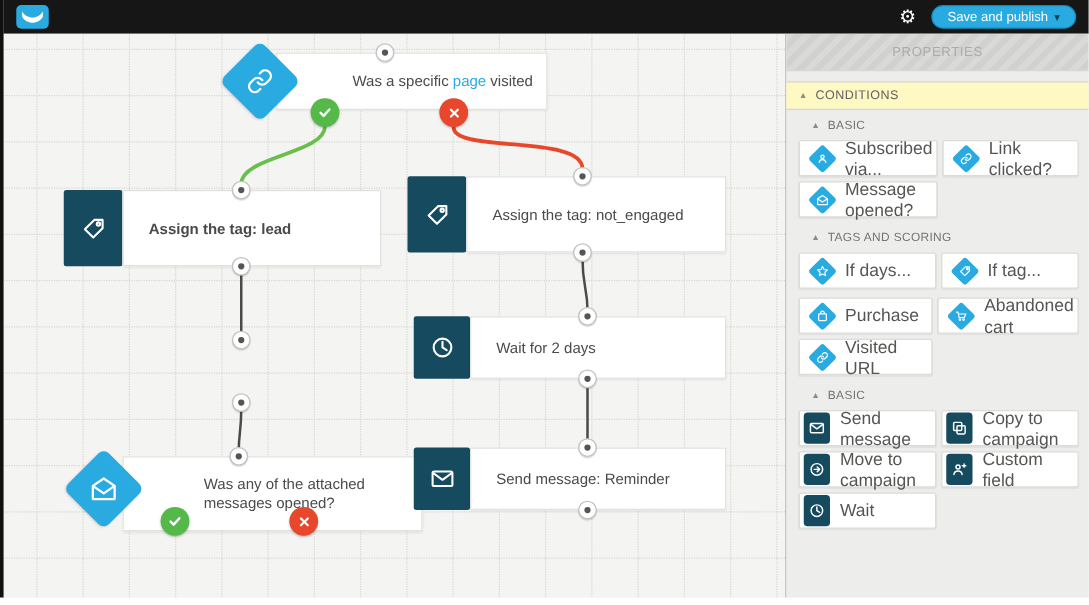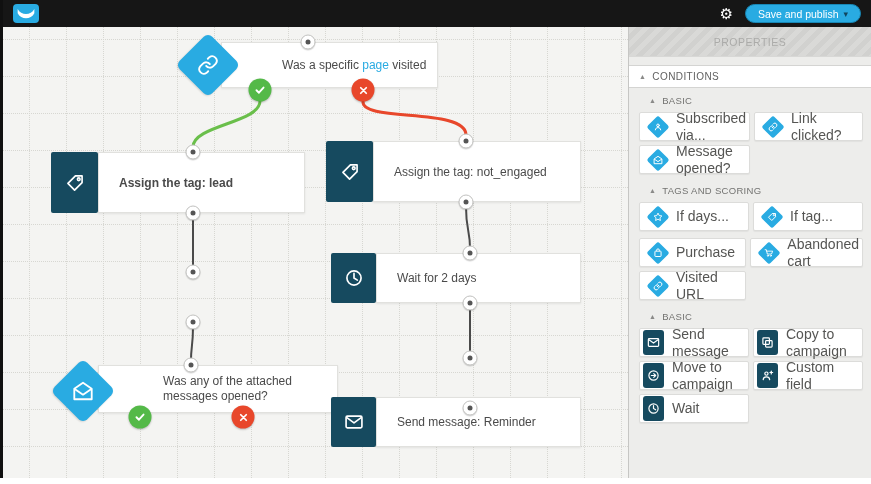--- a/index.html
+++ b/index.html
@@ -38,21 +38,21 @@
   .badge { position:absolute; z-index:3; width:23px; height:23px; border-radius:50%; transform:translate(-50%,-50%); display:flex; align-items:center; justify-content:center; box-shadow:0 1px 2px rgba(0,0,0,.25); cursor:pointer; }
   .badge.yes { background:#54b948; }
   .badge.no  { background:#e8472b; }
 
   
   .sidebar { flex:0 0 243px; background:#ededeb; border-left:1px solid #c6c6c4; display:flex; flex-direction:column; overflow:hidden; }
   .tabs { display:flex; height:30px; flex:0 0 auto; border-bottom:1px solid #d8d8d6; }
   .tab { flex:1 1 50%; display:flex; align-items:center; justify-content:center; font-size:10.5px; letter-spacing:.5px; color:#5d5d5b; cursor:pointer; }
   .tab.active { background:#f0f0ee; }
   .tab.disabled { background:repeating-linear-gradient(135deg,#d9d9d7 0 5px,#d1d1cf 5px 10px); color:#ababa9; }
-  .section-bar { background:#ffffff; border-top:1px solid #d4d4d2; border-bottom:1px solid #d4d4d2; padding:5px 10px; font-size:10px; color:#606060; letter-spacing:.4px; display:flex; align-items:center; cursor:pointer; margin-top:8px; }
+  .section-bar { background:#fef9c3; border-top:1px solid #d4d4d2; border-bottom:1px solid #d4d4d2; padding:5px 10px; font-size:10px; color:#606060; letter-spacing:.4px; display:flex; align-items:center; cursor:pointer; margin-top:8px; }
   .section-bar:first-of-type { margin-top:8px; }
   .tri { font-size:7px; color:#8a8a88; margin-right:6px; }
   .group-hd { padding:7px 0 3px 20px; font-size:9.5px; color:#737371; letter-spacing:.3px; display:flex; align-items:center; cursor:pointer; }
   .tiles { display:grid; grid-template-columns:1fr 1fr; gap:4px; padding:3px 8px 4px 10px; }
   .tile { background:#fff; border:1px solid #dcdcda; border-radius:2px; height:29px; display:flex; align-items:center; padding:0 3px; box-shadow:0 1px 1px rgba(0,0,0,.05); cursor:grab; }
   .dia-sm { flex:0 0 20px; width:20px; height:20px; background:#29abe2; border-radius:3px; transform:rotate(45deg) scale(.82); display:flex; align-items:center; justify-content:center; margin:0 8px 0 5px; }
   .dia-sm svg { transform:rotate(-45deg); }
   .sq-sm { flex:0 0 21px; width:21px; height:25px; background:#164a5f; border-radius:3px; display:flex; align-items:center; justify-content:center; margin-right:8px; }
   .tile-label { font-size:14px; color:#555553; line-height:1.15; }
 </style>
@@ -163,32 +163,32 @@
               <circle cx="12" cy="12" r="8.5"></circle>
               <path d="M12 6.5V12l4 2.5"></path>
             </svg>
         </div>
         <div class="card" style="flex:1;padding-left:20px;">
           <span>Wait for 2 days</span>
         </div>
       </div>
 
       <div class="wf-node" style="left:57px;top:338px;width:278px;height:52px;">
-        <div class="card" style="position:absolute;left:38px;top:0;right:0;height:48px;padding-left:64px;padding-right:6px;line-height:1.25;">
+        <div class="card" style="position:absolute;left:38px;top:0;right:0;height:60px;padding-left:64px;padding-right:6px;line-height:1.25;">
           <span>Was any of the attached messages opened?</span>
         </div>
         <div class="diamond" style="left:0;top:3px;">
           <svg width="22" height="22" viewBox="0 0 24 24" fill="none" stroke="#fff" stroke-width="2" stroke-linejoin="round">
               <path d="M2.5 9.5L12 3l9.5 6.5V21h-19z"></path>
               <path d="M2.5 9.5L12 16l9.5-6.5"></path>
             </svg>
         </div>
       </div>
 
-      <div class="wf-node flexnode" style="left:328px;top:331px;width:250px;height:50px;margin-top:39px;">
+      <div class="wf-node flexnode" style="left:328px;top:331px;width:250px;height:50px;">
         <div class="icon-rect" style="flex-basis:45px;">
           <svg width="20" height="20" viewBox="0 0 24 24" fill="none" stroke="#fff" stroke-width="2" stroke-linejoin="round">
               <rect x="2.5" y="5" width="19" height="14" rx="1.5"></rect>
               <path d="M3 6.5l9 6.5 9-6.5"></path>
             </svg>
         </div>
         <div class="card" style="flex:1;padding-left:20px;">
           <span>Send message: Reminder</span>
         </div>
       </div>

